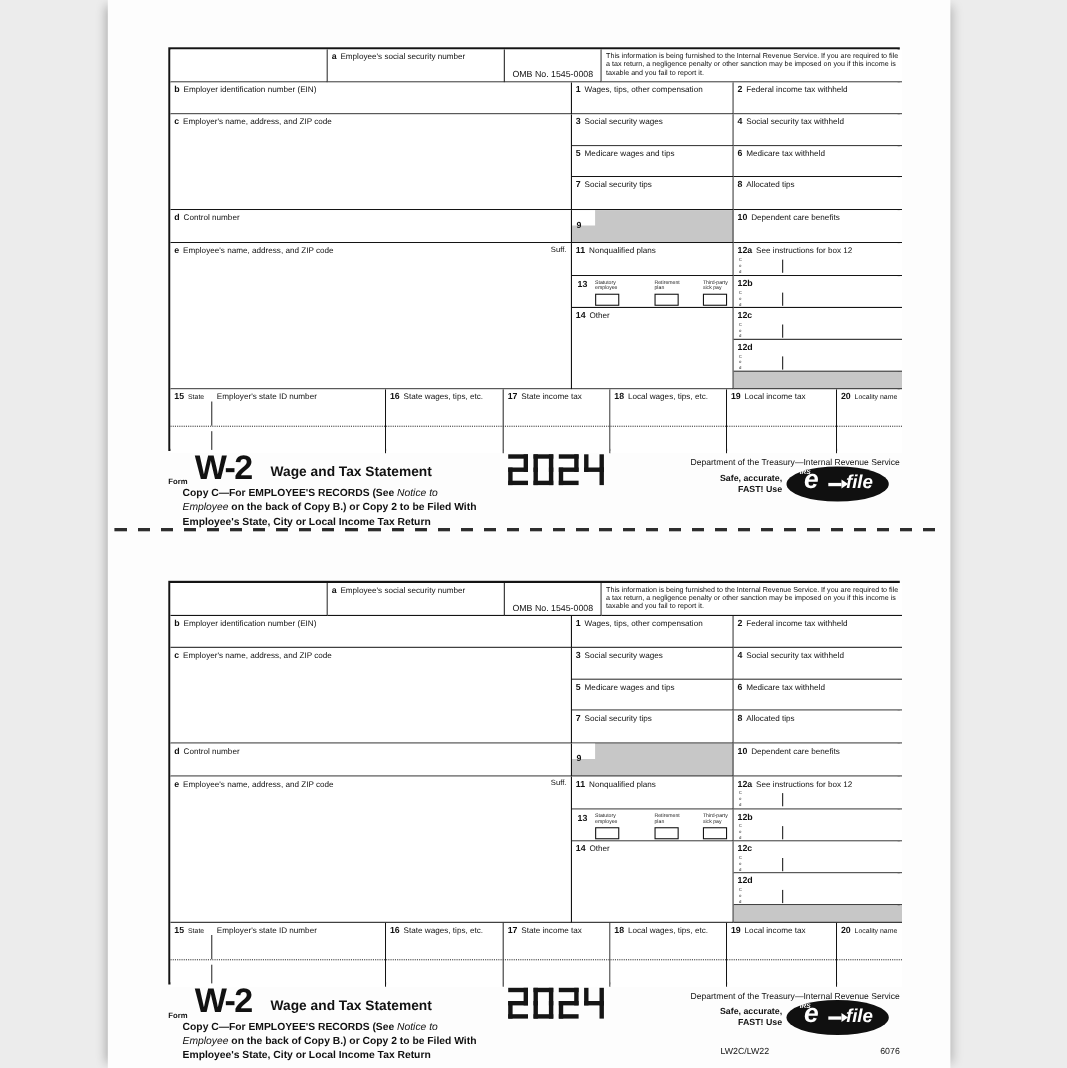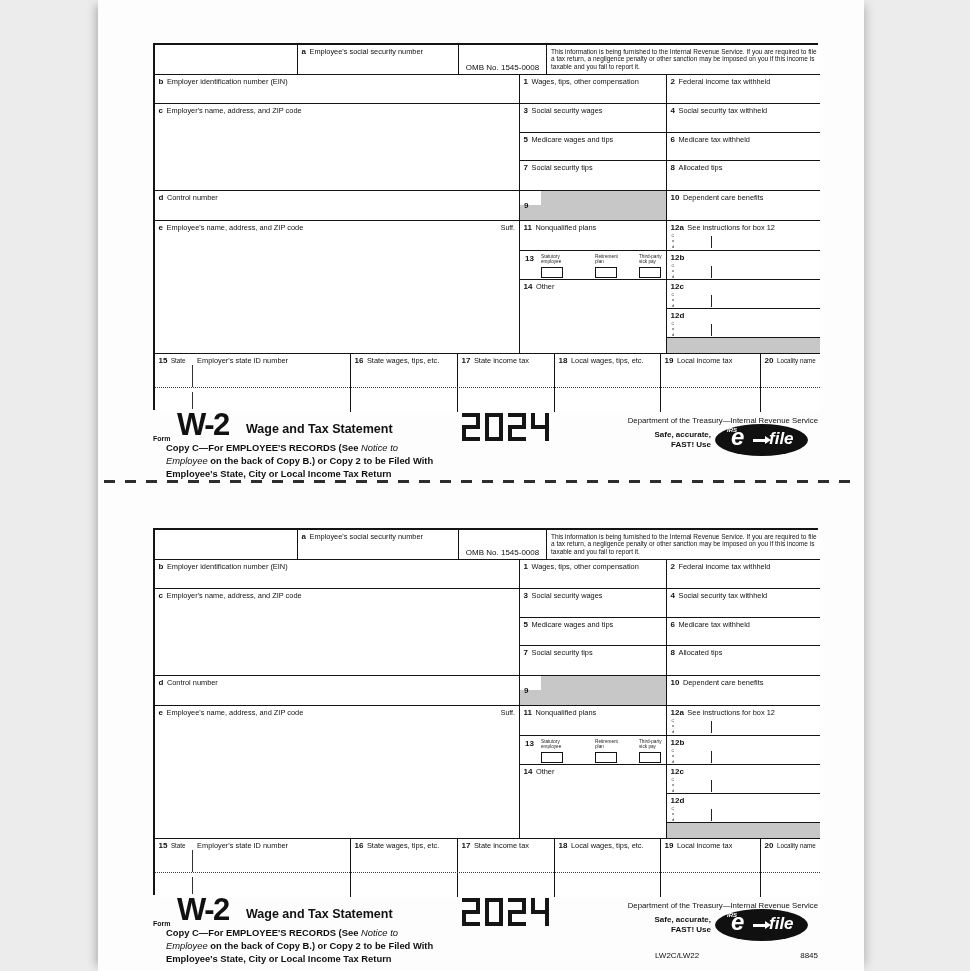--- a/index.html
+++ b/index.html
@@ -574,16 +574,16 @@
       <span class="e">e</span>
       <span class="arrow"></span>
       <span class="file">file</span>
     </div>
     <div class="copytext">
       <div><span>Copy C—For EMPLOYEE'S RECORDS (See </span><span class="it">Notice to</span></div>
       <div><span class="it">Employee</span><span> on the back of Copy B.) or Copy 2 to be Filed With</span></div>
       <div><span>Employee's State, City or Local Income Tax Return</span></div>
     </div>
     <div class="imprint code">LW2C/LW22</div>
-    <div class="imprint num">8845</div>
+    <div class="imprint num">6076</div>
   </div>
 </div>
 </div>
 
 </body></html>

